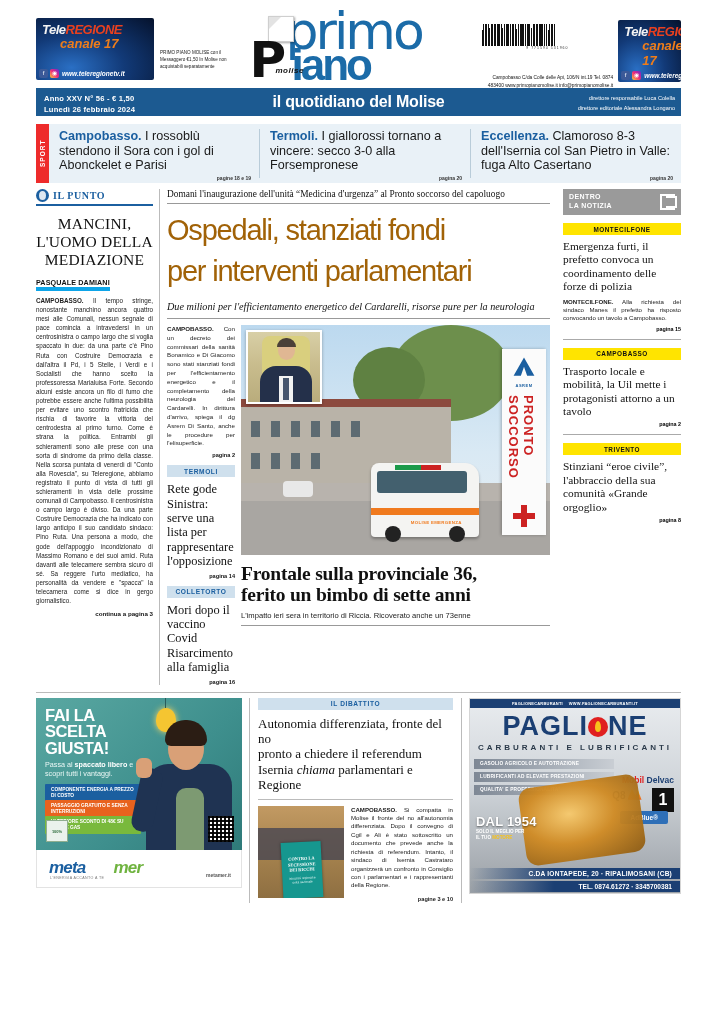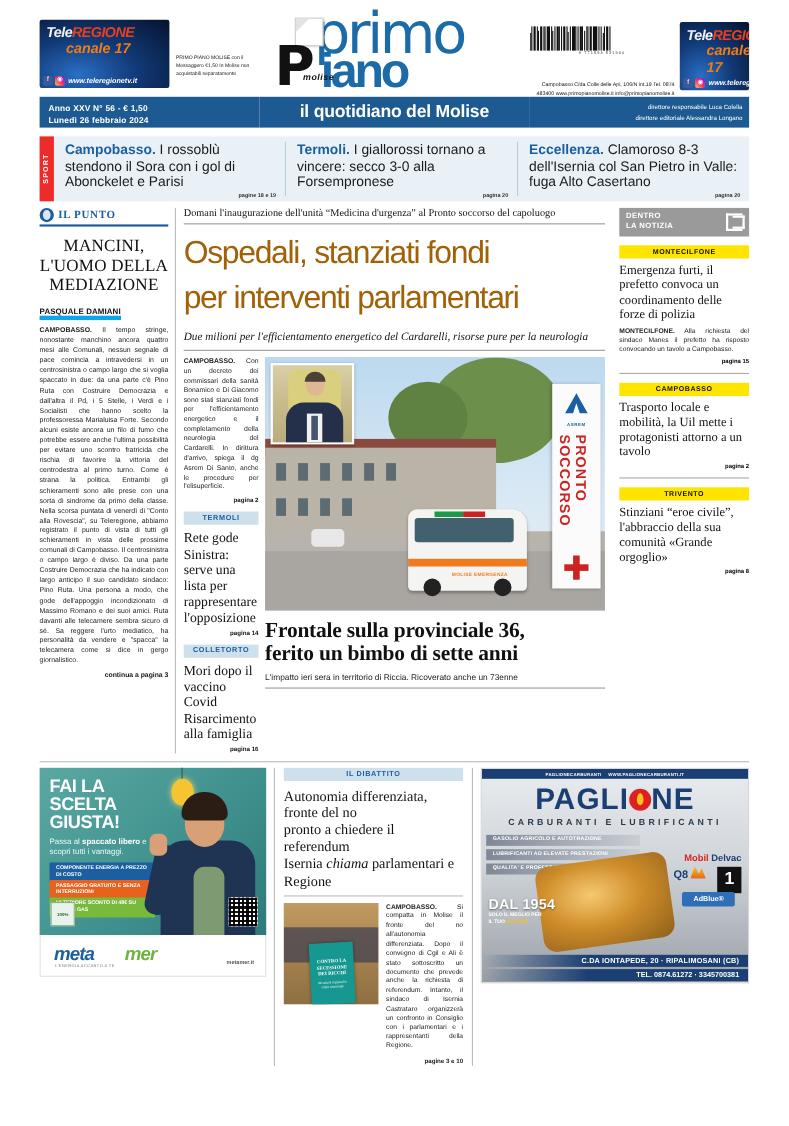--- a/index.html
+++ b/index.html
@@ -153,21 +153,21 @@
   .r-title { font-family: "Liberation Serif", serif; font-size: 11.4px; line-height: 13.4px; color: #111; margin-top: 5px; }
   .r-body { font-size: 6.1px; line-height: 8.4px; text-align: justify; color: #222; margin-top: 4px; }
   .r-body b { font-weight: bold; }
   .r-pg { font-size: 5.4px; font-weight: bold; text-align: right; margin-top: 3px; }
   .r-rule { border-top: 1px solid #aaa; margin-top: 7px; }
 
   
   .bottom { display: flex; margin-top: 7px; border-top: 1px solid #bbb; padding-top: 5px; }
   .bt-left { width: 206px; }
   .bt-mid { flex: 1; padding: 0 8px; border-left: 1px solid #bbb; border-right: 1px solid #bbb; margin: 0 7px; }
-  .bt-right { width: 244px; }
+  .bt-right { width: 212px; }
 
   .ad-metamer { width: 100%; height: 152px; position: relative; overflow: hidden;
     background: linear-gradient(135deg,#5aa8a2 0%, #3e8f8d 60%, #2f7a79 100%); }
   .ad-m-txt { position: absolute; left: 9px; top: 9px; font-size: 16.5px; font-weight: bold; color: #fff;
     line-height: 16.5px; letter-spacing: -.4px; }
   .ad-m-sub { position: absolute; left: 9px; top: 62px; font-size: 7.2px; color: #eaf7f5; line-height: 9.5px; width: 105px; }
   .ad-m-sub b { color: #fff; }
   .pill { position: absolute; left: 9px; font-size: 4.8px; font-weight: bold; color: #fff; padding: 3px 6px;
     width: 96px; line-height: 6px; border-radius: 1px; }
   .p1 { top: 86px; background: #1b5fa0; }

